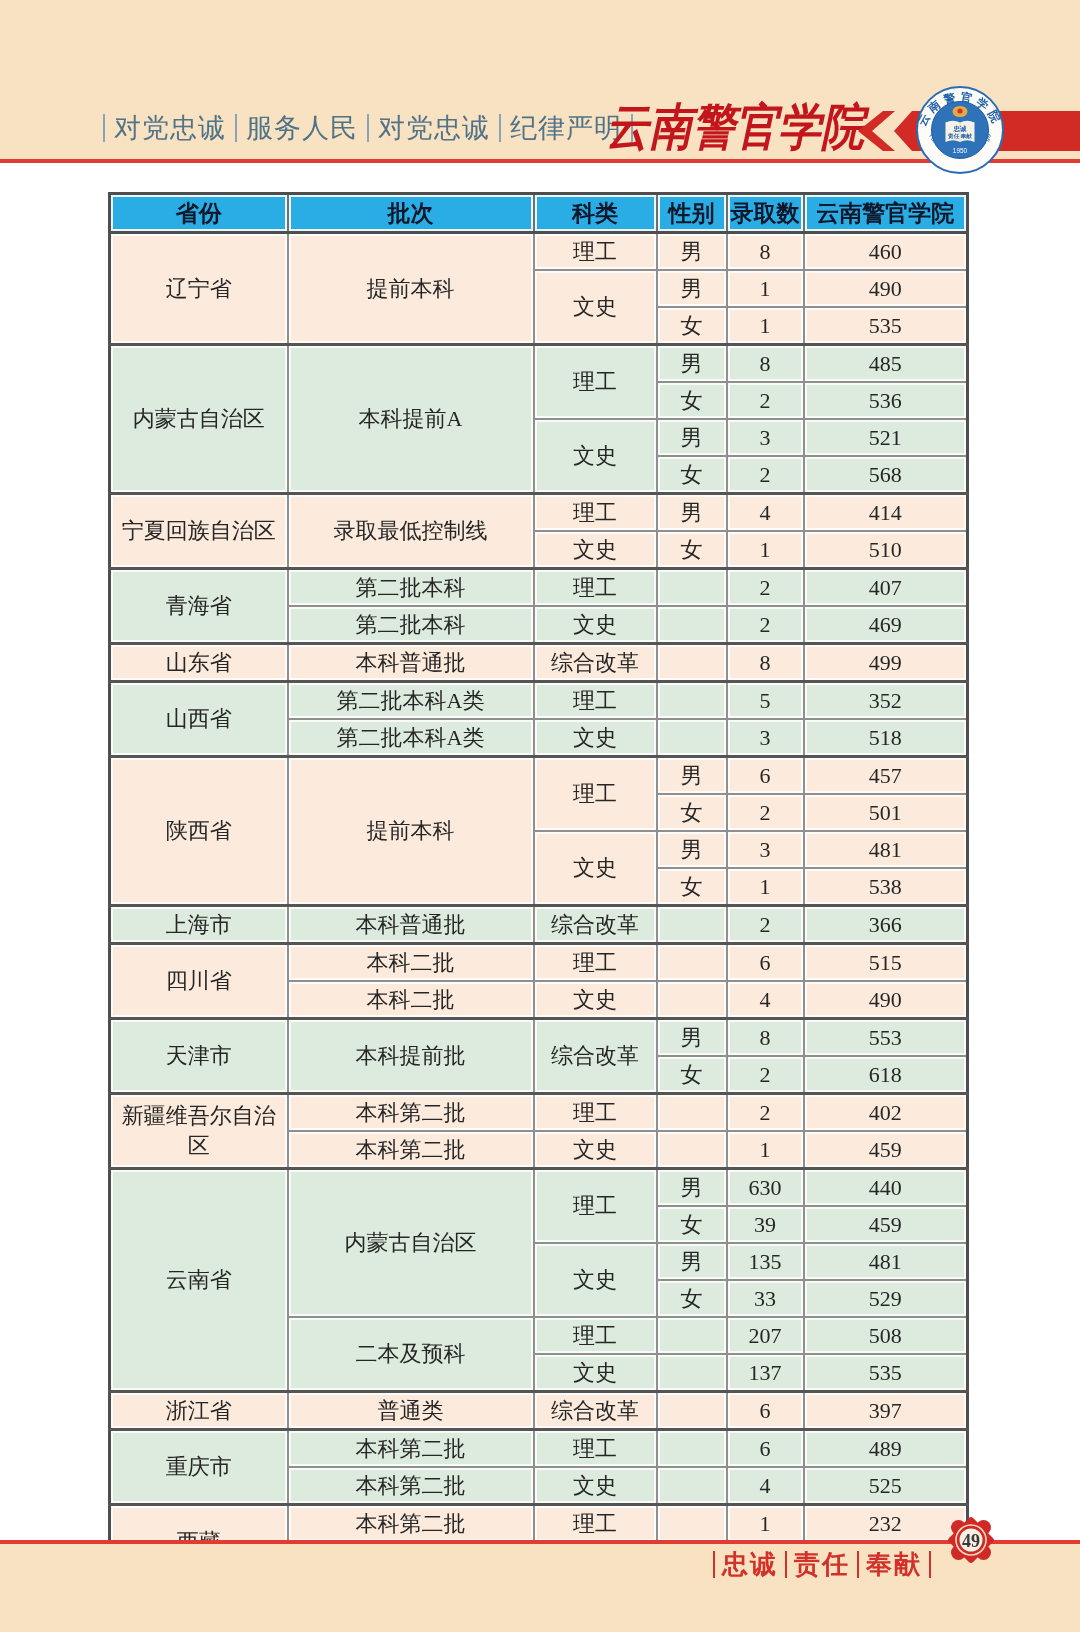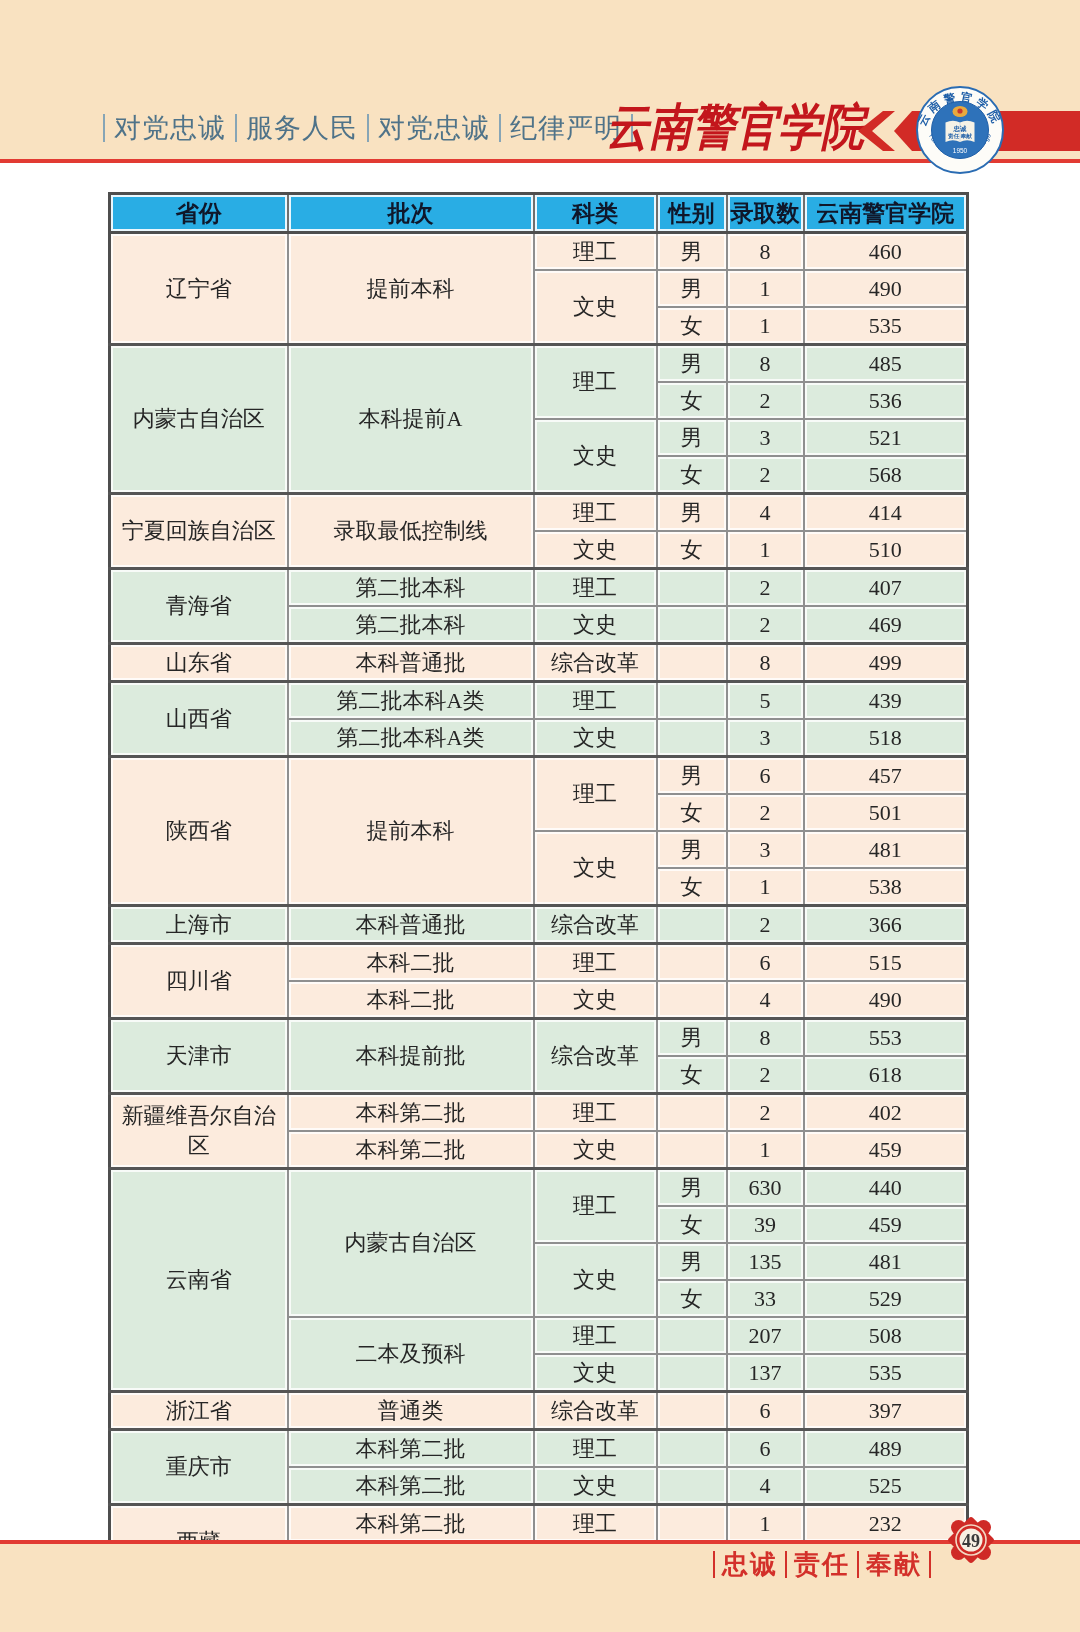--- a/index.html
+++ b/index.html
@@ -221,21 +221,21 @@
           <td rowspan="1" class="gb"></td>
           <td rowspan="1" class="gb">8</td>
           <td rowspan="1" class="gb">499</td>
         </tr>
         <tr class="tone-green">
           <td rowspan="2" class="gb">山西省</td>
           <td rowspan="1">第二批本科A类</td>
           <td rowspan="1">理工</td>
           <td rowspan="1"></td>
           <td rowspan="1">5</td>
-          <td rowspan="1">439</td>
+          <td rowspan="1">352</td>
         </tr>
         <tr class="tone-green">
           <td rowspan="1" class="gb">第二批本科A类</td>
           <td rowspan="1" class="gb">文史</td>
           <td rowspan="1" class="gb"></td>
           <td rowspan="1" class="gb">3</td>
           <td rowspan="1" class="gb">518</td>
         </tr>
         <tr class="tone-pink">
           <td rowspan="4" class="gb">陕西省</td>

